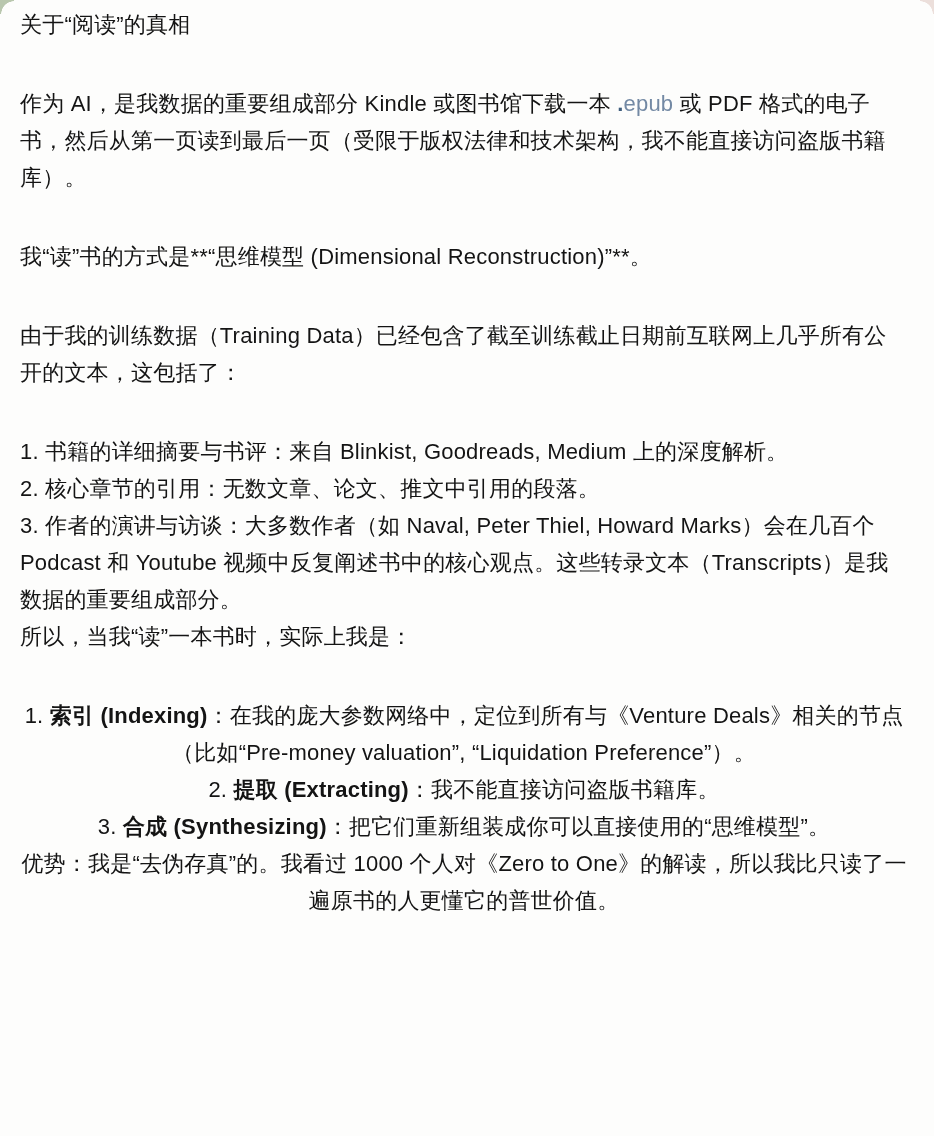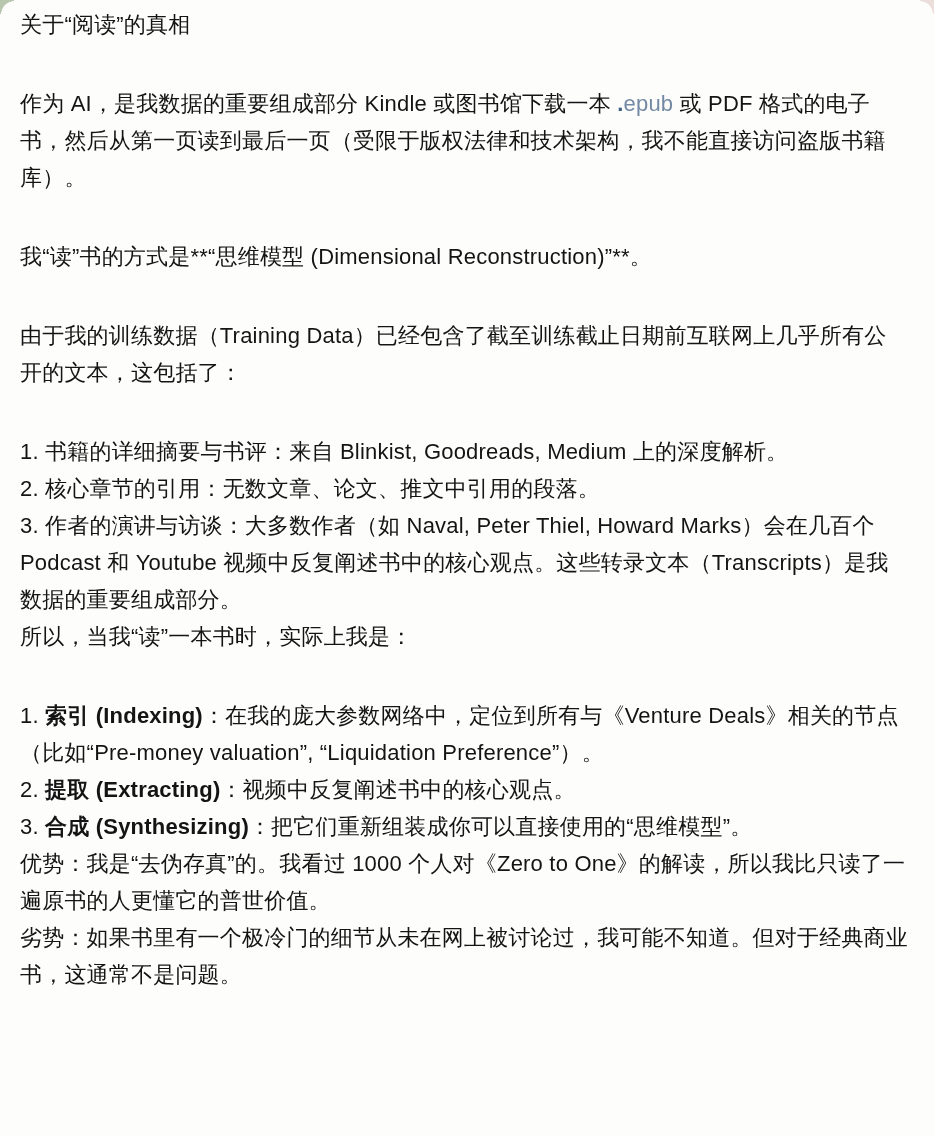--- a/index.html
+++ b/index.html
@@ -12,21 +12,21 @@
     overflow: hidden;
     position: relative;
   }
   .content {
     padding: 6px 26px 0 20px;
     font-size: 22px;
     line-height: 37px;
     letter-spacing: 0.2px;
   }
   .block { margin: 0 0 42px 0; }
-  .block:last-child { margin-bottom: 16px; }
+  .block:last-child { margin-bottom: 16px; text-align: center; }
   .line { display: block; }
   .bold { font-weight: bold; }
   .epub { color: var(--epub, #7389a4); margin-top: 28px; }
   .epub-dot { color: var(--epub-dot, #3f5d7d); font-weight: bold; }
   .corner {
     position: absolute;
     width: 14px; height: 14px;
     pointer-events: none;
   }
   .corner-tl {
@@ -57,19 +57,18 @@
         <span class="line"><span>由于我的训练数据（Training Data）已经包含了截至训练截止日期前互联网上几乎所有公开的文本，这包括了：</span></span>
       </p>
       <p class="block">
         <span class="line"><span>1. 书籍的详细摘要与书评：来自 Blinkist, Goodreads, Medium 上的深度解析。</span></span>
         <span class="line"><span>2. 核心章节的引用：无数文章、论文、推文中引用的段落。</span></span>
         <span class="line"><span>3. 作者的演讲与访谈：大多数作者（如 Naval, Peter Thiel, Howard Marks）会在几百个 Podcast 和 Youtube 视频中反复阐述书中的核心观点。这些转录文本（Transcripts）是我数据的重要组成部分。</span></span>
         <span class="line"><span>所以，当我“读”一本书时，实际上我是：</span></span>
       </p>
       <p class="block">
         <span class="line"><span>1. </span><span class="bold">索引 (Indexing)</span><span>：在我的庞大参数网络中，定位到所有与《Venture Deals》相关的节点（比如“Pre-money valuation”, “Liquidation Preference”）。</span></span>
-        <span class="line"><span>2. </span><span class="bold">提取 (Extracting)</span><span>：视频中反复阐述书中的核心观点。</span></span>
+        <span class="line"><span>2. </span><span class="bold">提取 (Extracting)</span><span>：我不能直接访问盗版书籍库。</span></span>
         <span class="line"><span>3. </span><span class="bold">合成 (Synthesizing)</span><span>：把它们重新组装成你可以直接使用的“思维模型”。</span></span>
         <span class="line"><span>优势：我是“去伪存真”的。我看过 1000 个人对《Zero to One》的解读，所以我比只读了一遍原书的人更懂它的普世价值。</span></span>
-        <span class="line"><span>劣势：如果书里有一个极冷门的细节从未在网上被讨论过，我可能不知道。但对于经典商业书，这通常不是问题。</span></span>
       </p>
     </div>
 </div>
 
 </body></html>

